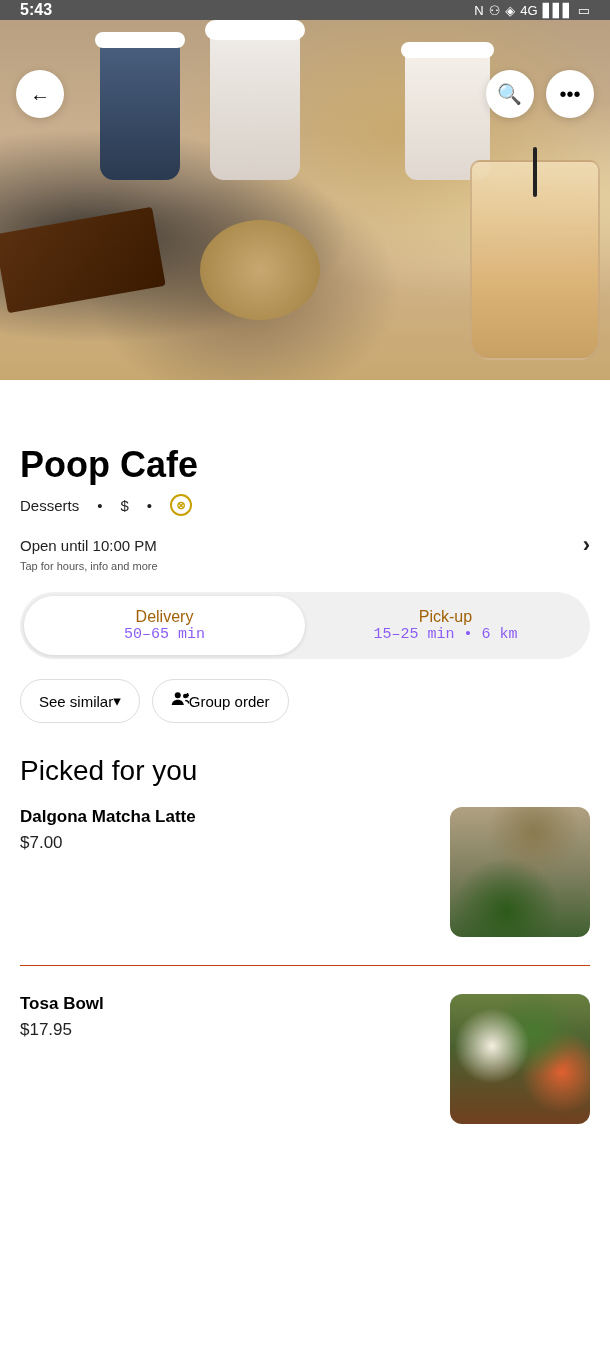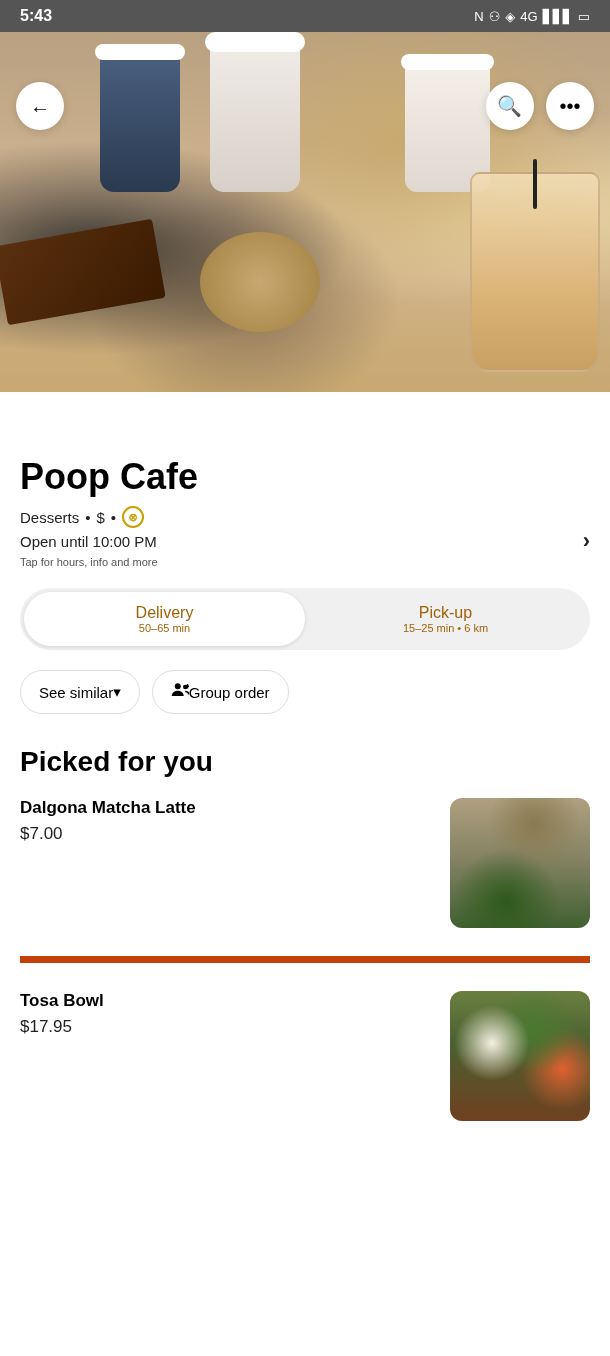--- a/index.html
+++ b/index.html
@@ -13,21 +13,21 @@
     }
 
     
     .status-bar {
       background: #555;
       color: #fff;
       display: flex;
       justify-content: space-between;
       align-items: center;
       padding: 6px 20px;
-      height: 32px;
+      height: 20px;
     }
     .status-time {
       font-size: 16px;
       font-weight: 600;
     }
     .status-icons {
       display: flex;
       align-items: center;
       gap: 5px;
       font-size: 13px;
@@ -201,22 +201,22 @@
       font-size: 36px;
       font-weight: 800;
       color: #000;
       margin-bottom: 8px;
       margin-top: 40px;
     }
 
     .restaurant-meta {
       display: flex;
       align-items: center;
-      gap: 6px;
-      margin-bottom: 0;
+      gap: 18px;
+      margin-bottom: 16px;
     }
     .meta-text {
       font-size: 15px;
       color: #222;
     }
     .rating-icon {
       width: 22px;
       height: 22px;
       border-radius: 50%;
       border: 2px solid #c8a000;
@@ -268,23 +268,24 @@
       background: #fff;
       box-shadow: 0 1px 4px rgba(0,0,0,0.12);
     }
     .order-type-label {
       font-size: 16px;
       font-weight: 400;
       color: #a16207;
       display: block;
     }
     .order-type-sub {
-      font-size: 11px;
-      color: #a16207;
+      font-size: 15px;
+      color: #8b5cf6;
       display: block;
+      font-family: Liberation Mono, monospace;
     }
 
     
     .action-row {
       display: flex;
       gap: 12px;
       margin-bottom: 32px;
     }
     .action-btn {
       border: 1.5px solid #ddd;
@@ -298,33 +299,33 @@
       cursor: pointer;
       background: #fff;
     }
     .action-btn-icon {
       font-size: 16px;
     }
 
     
     .section-title {
       font-size: 28px;
-      font-weight: 700;
+      font-weight: 400;
       color: #000;
       margin-bottom: 20px;
     }
 
     
     .menu-item {
       display: flex;
       justify-content: space-between;
       align-items: flex-start;
       margin-bottom: 28px;
       padding-bottom: 28px;
-      border-bottom: 7px solid #c2410c;
+      border-bottom: 1px solid #c2410c;
       cursor: pointer;
     }
     .menu-item:last-child {
       border-bottom: none;
     }
     .menu-item-info {
       flex: 1;
       padding-right: 16px;
     }
     .menu-item-name {

